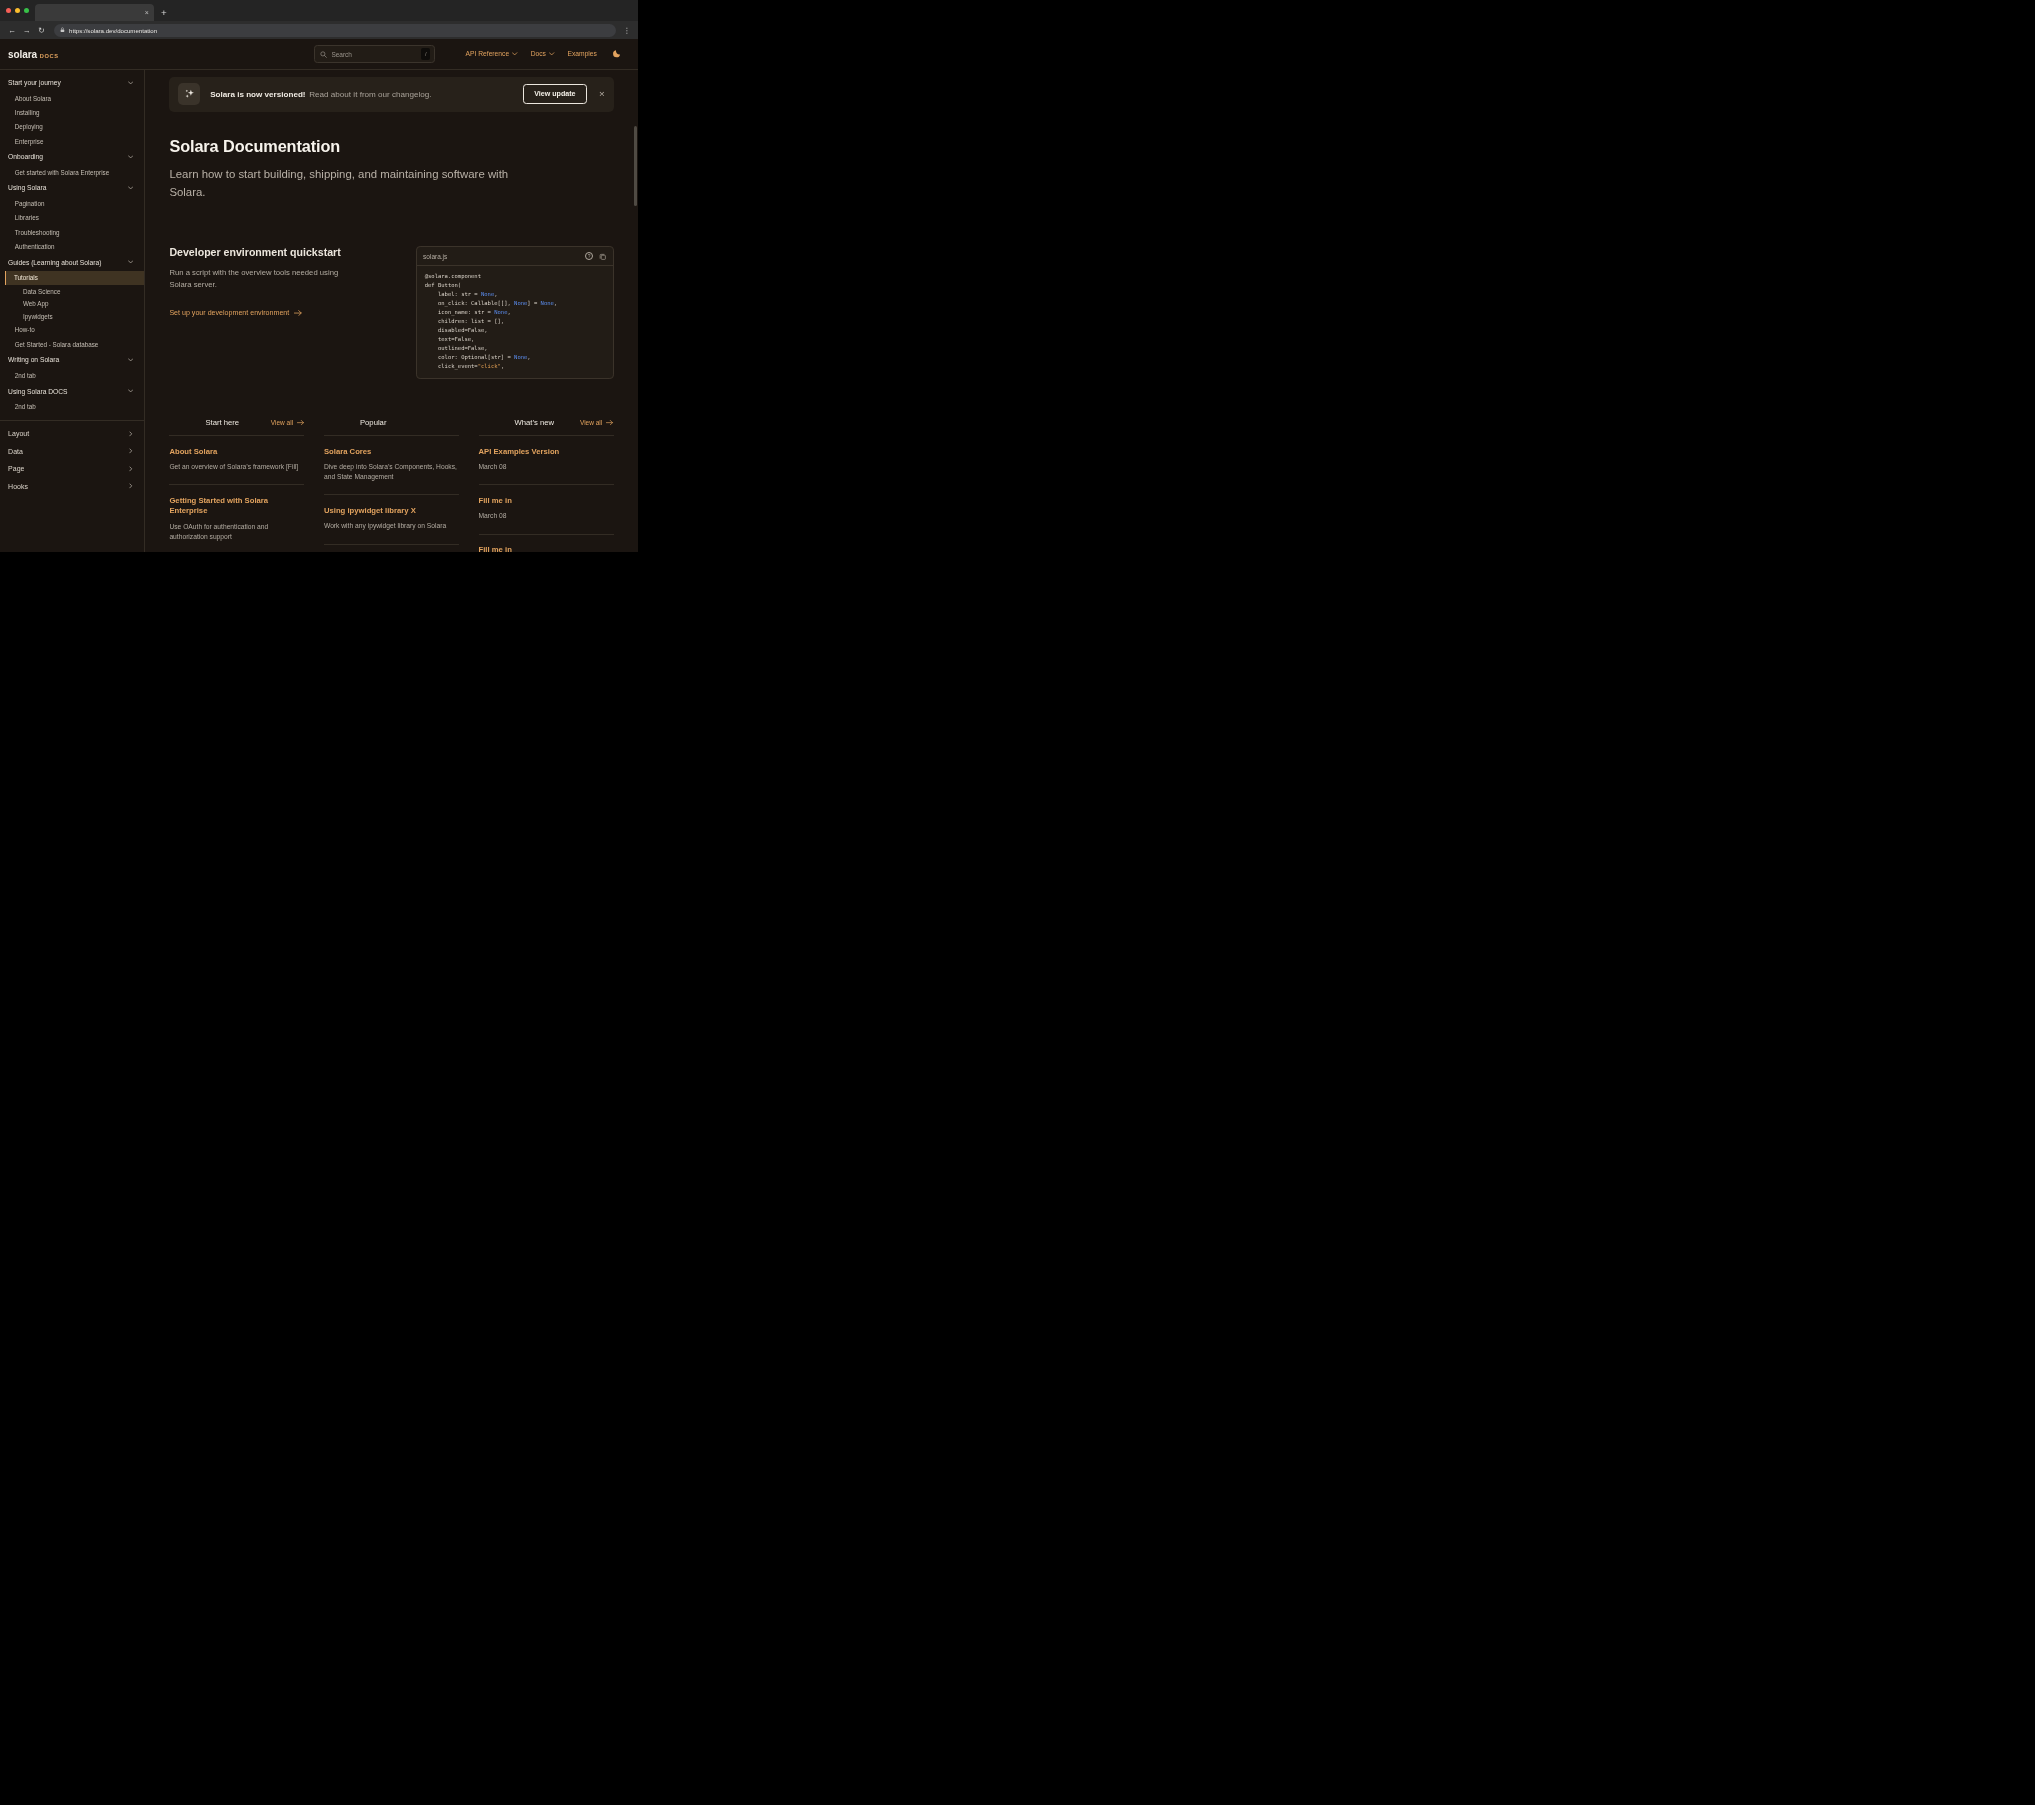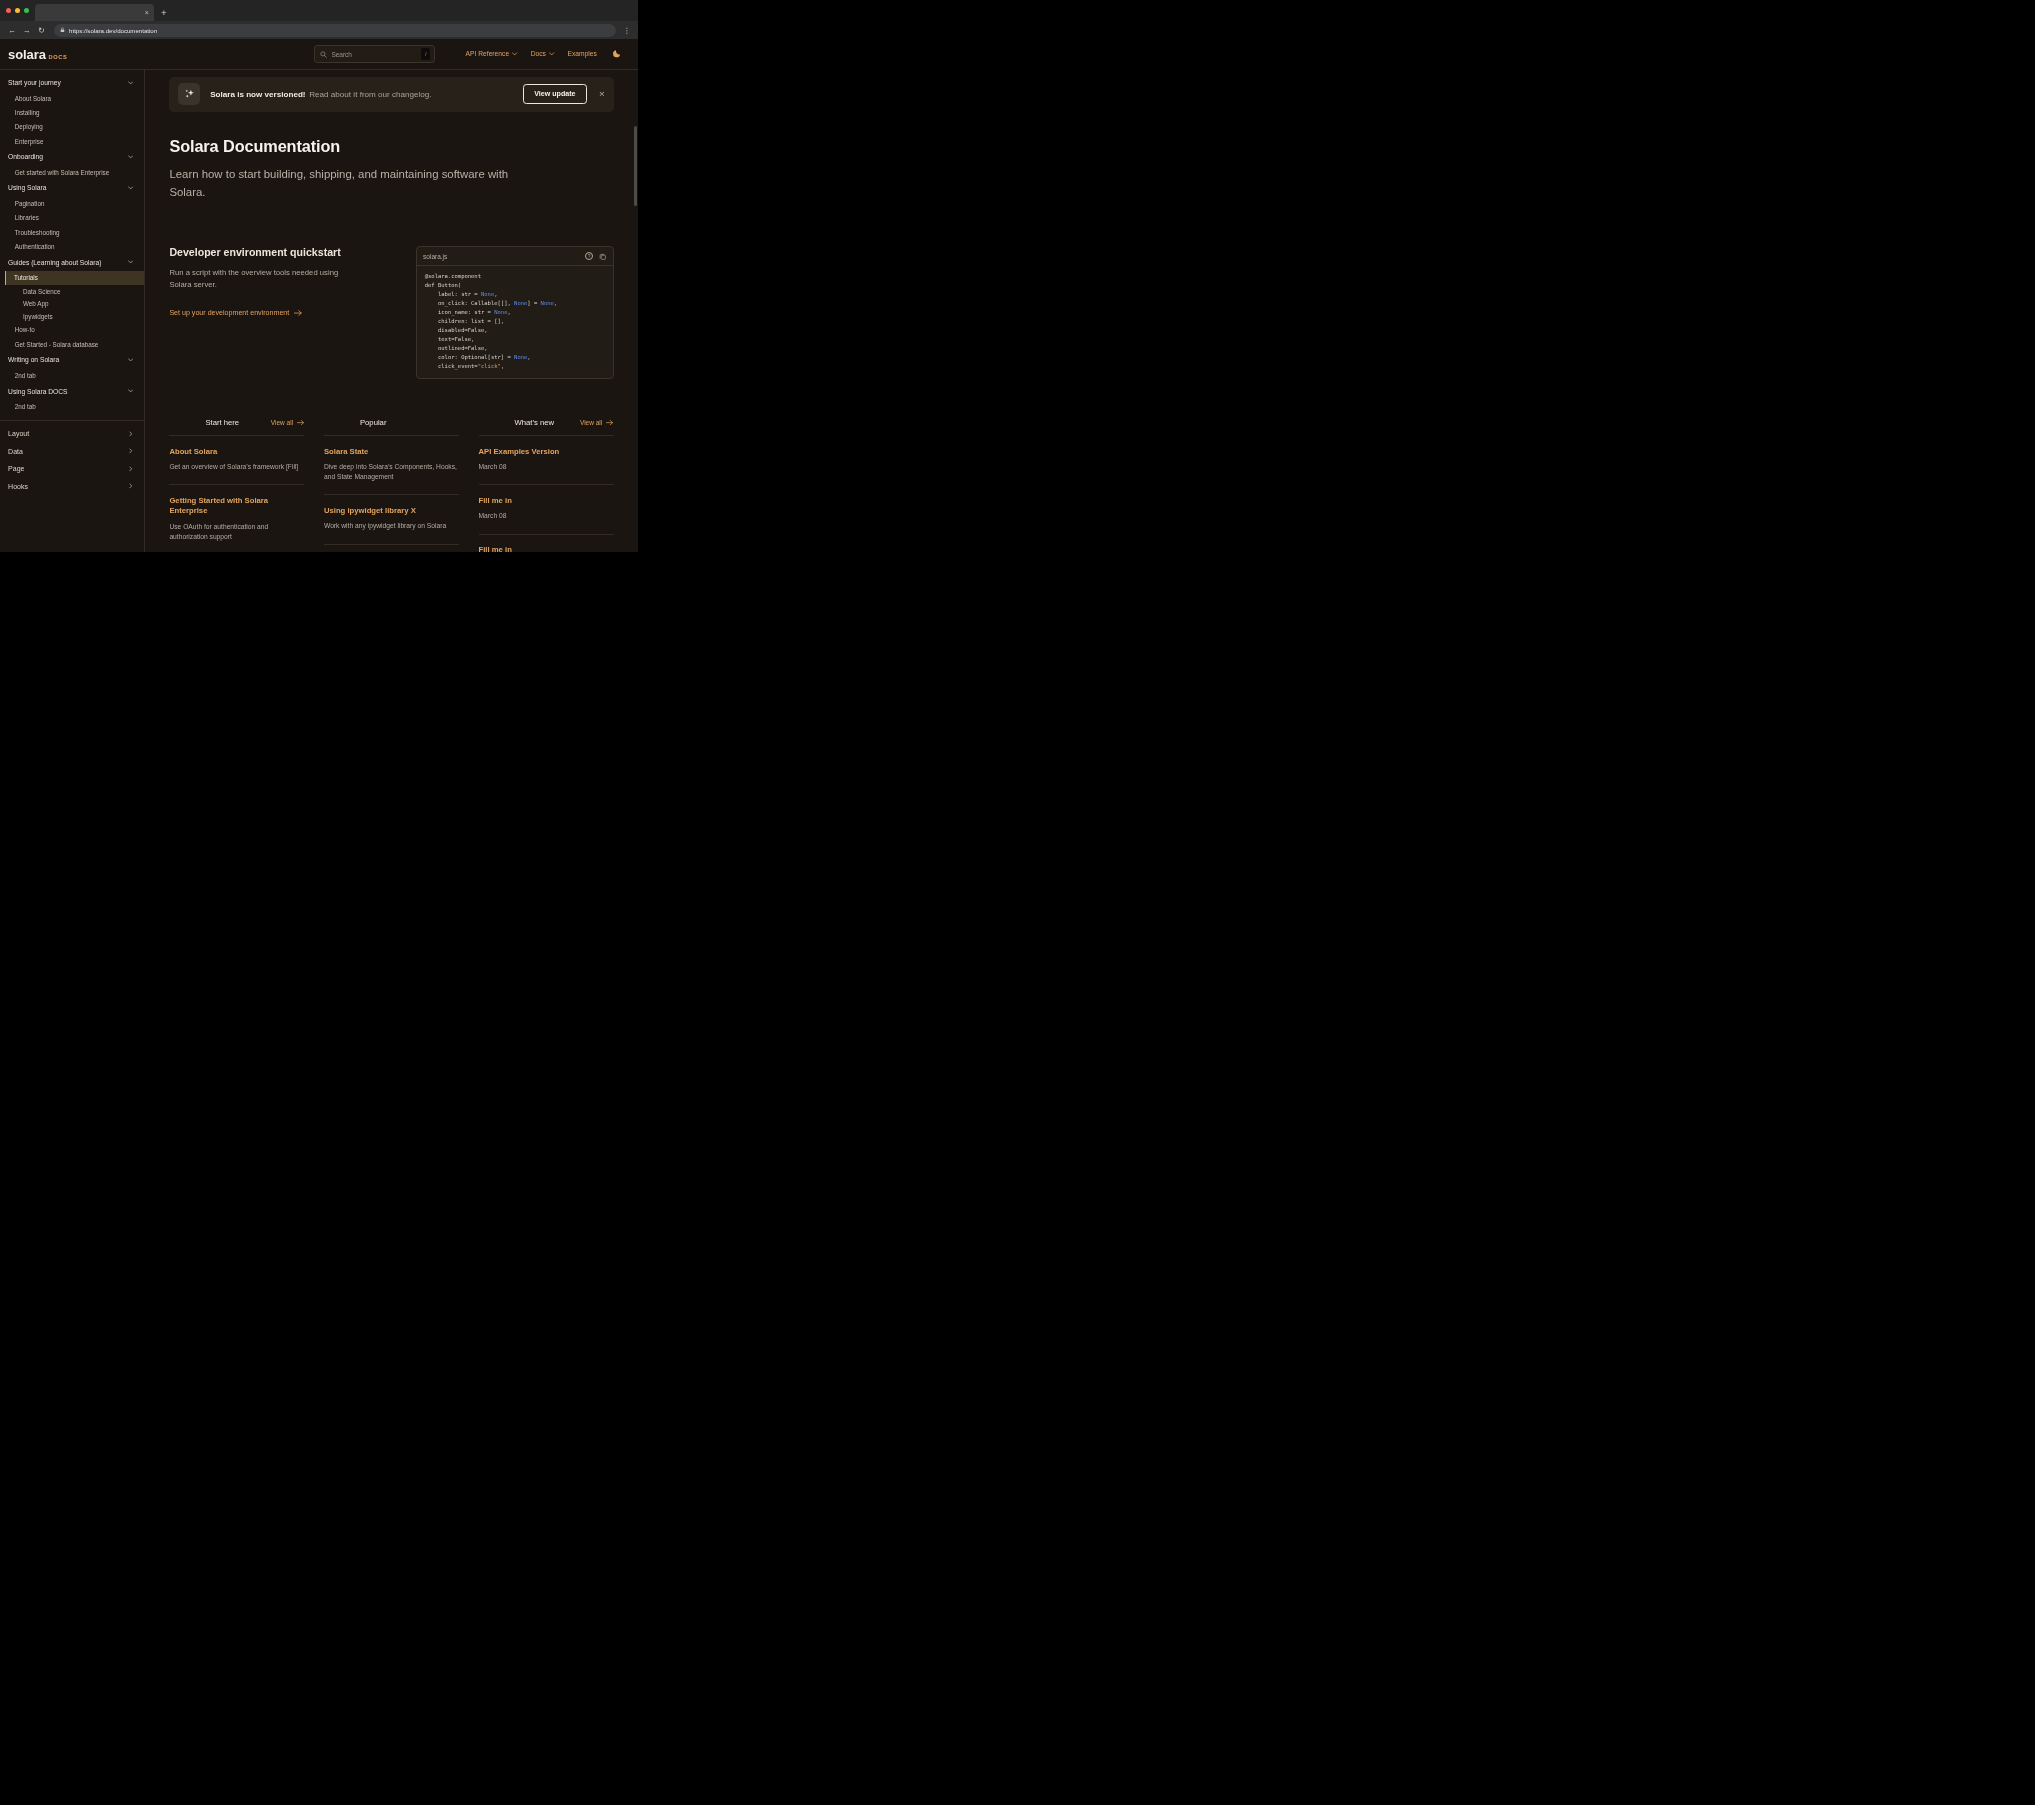--- a/index.html
+++ b/index.html
@@ -30,21 +30,21 @@
   .newtab{color:#d9d9d9;font-size:9.8px;font-weight:300;margin:0 0 3.3px 6.5px;line-height:1;cursor:pointer;}
   .toolbar{height:18px;background:#2d2d2d;display:flex;align-items:center;padding:0 5.7px;flex:none;gap:1.6px;}
   .navbtn{color:#cfcfcf;font-size:7.7px;width:13px;text-align:center;cursor:pointer;}
   .omnibox{flex:1;height:13px;background:#3c3d40;border-radius:6.5px;display:flex;align-items:center;padding:0 6.5px;margin:0 4.1px;gap:4.1px;}
   .url-text{color:#e8e6e3;font-size:6.1px;}
   .kebab{color:#cfcfcf;font-size:7.3px;width:10.6px;text-align:center;cursor:pointer;}
 
   
   .site-header{height:31px;flex:none;display:flex;align-items:center;padding:0 16.3px 0 8.1px;border-bottom:0.4px solid var(--border);background:var(--background);}
   .logo{display:flex;align-items:baseline;gap:2.8px;cursor:pointer;}
-  .logo-main{font-size:13px;font-weight:700;color:var(--text-bright);letter-spacing:-0.1px;}
+  .logo-main{font-size:10px;font-weight:700;color:var(--text-bright);letter-spacing:-0.1px;}
   .logo-suffix{font-size:5.7px;font-weight:700;color:var(--accent);letter-spacing:0.6px;}
   .search{width:121px;height:18px;background:#221c16;border:0.4px solid #3b342c;border-radius:3.3px;display:flex;align-items:center;padding:0 3.3px 0 5.7px;gap:4.1px;margin-left:auto;cursor:text;}
   .search-ph{color:#9a948c;font-size:6.5px;flex:1;}
   .search-key{width:9px;height:11.4px;background:#0e0c0a;border-radius:2px;color:#8a847b;font-size:5.7px;display:flex;align-items:center;justify-content:center;}
   .top-nav{display:flex;align-items:center;gap:13px;margin-left:31px;}
   .nav-item{display:flex;align-items:center;gap:3.3px;color:var(--accent);font-size:6.7px;cursor:pointer;}
   .chev{flex:none;}
   .chev path{stroke:currentColor;stroke-width:1.7;fill:none;stroke-linecap:round;stroke-linejoin:round;}
   .moon{margin-left:2.4px;cursor:pointer;display:flex;align-items:center;}
 
@@ -329,21 +329,21 @@
             <h4>Getting Started with Solara Enterprise</h4>
             <p>Use OAuth for authentication and authorization support</p>
           </div>
         </section>
 
         <section class="col">
           <div class="col-head">
             <h3>Popular</h3>
           </div>
           <div class="col-card">
-            <h4>Solara State</h4>
+            <h4>Solara Cores</h4>
             <p>Dive deep into Solara’s Components, Hooks, and State Management</p>
           </div>
           <div class="col-card">
             <h4>Using ipywidget library X</h4>
             <p>Work with any ipywidget library on Solara</p>
           </div>
         </section>
 
         <section class="col">
           <div class="col-head">

